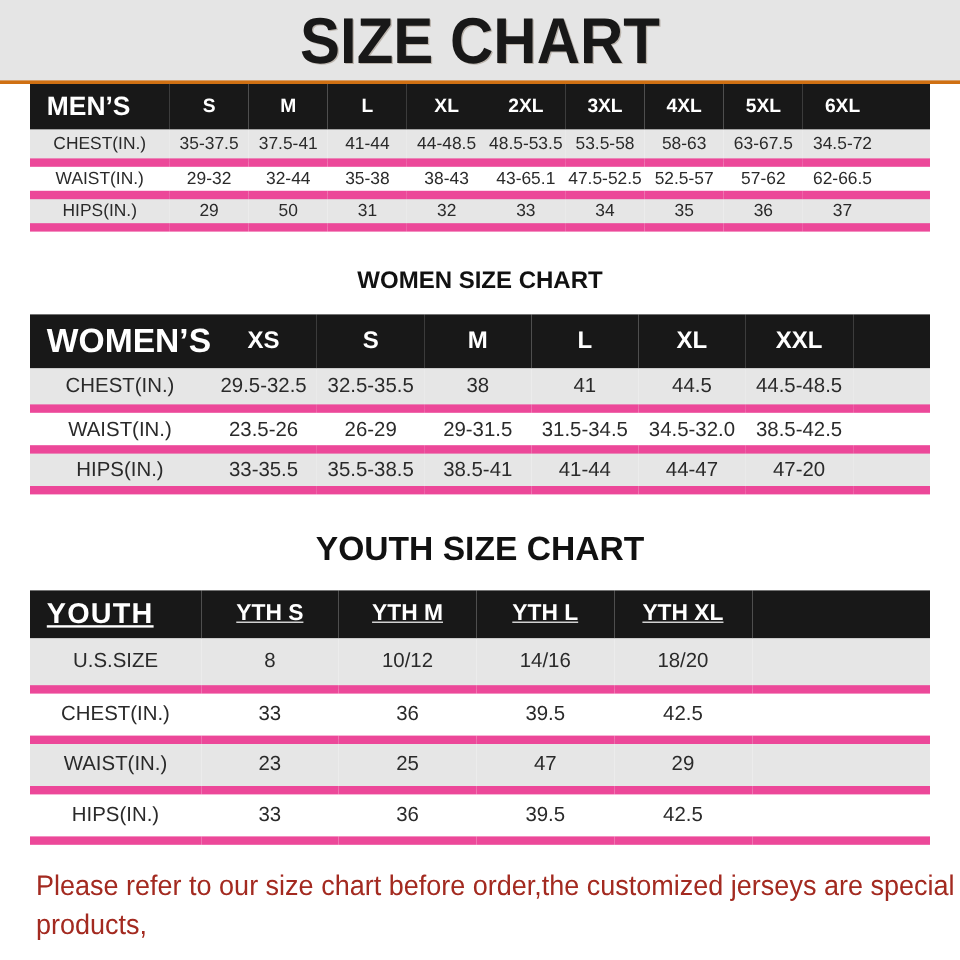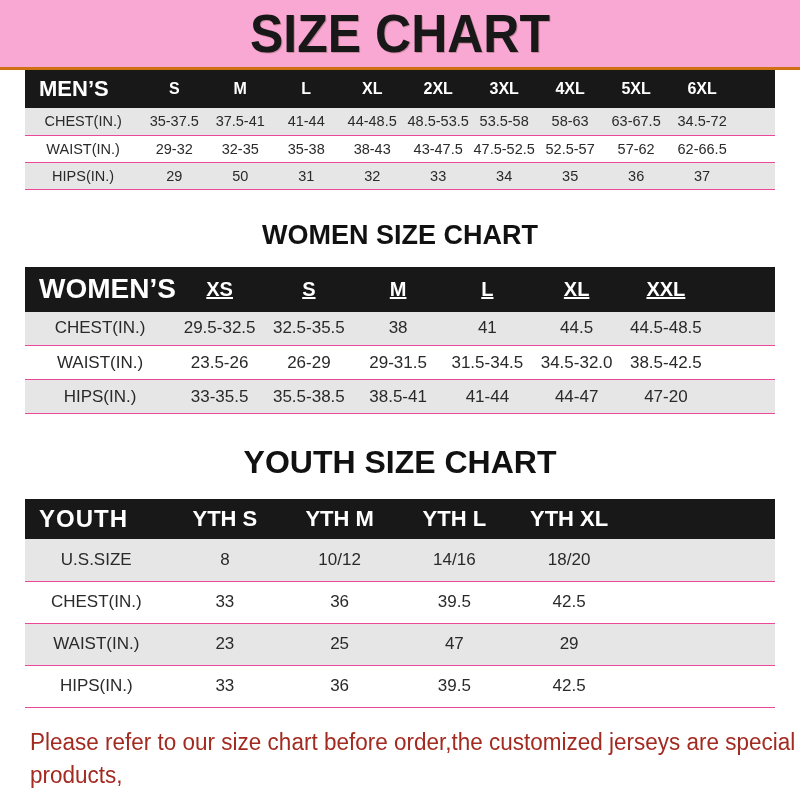--- a/index.html
+++ b/index.html
@@ -12,21 +12,21 @@
     height: 800px;
     overflow: hidden;
     font-family: "Liberation Sans", "DejaVu Sans", sans-serif;
     color: #1d1d1d;
   }
 
   
   .banner {
     width: 100%;
     height: 70px;
-    background: #f9a8d4;
+    background: #e5e5e5;
     border-bottom: 3px solid #cf7013;
     display: flex;
     align-items: center;
     justify-content: center;
     box-sizing: border-box;
   }
   .banner-title {
     font-size: 50px;
     font-weight: 800;
     letter-spacing: 0px;
@@ -36,22 +36,22 @@
   }
 
   
   h2.section-heading {
     text-align: center;
     font-weight: 800;
     color: #111;
     transform-origin: center;
   }
   #section-men h2.section-heading    { font-size: 28px; margin: 22px 0 12px 0; }
-  #section-women h2.section-heading  { font-size: 27px; margin: 30px 0 16px 0; }
-  #section-youth h2.section-heading  { font-size: 32px; margin: 30px 0 18px 0; }
+  #section-women h2.section-heading  { font-size: 20px; margin: 30px 0 16px 0; }
+  #section-youth h2.section-heading  { font-size: 28px; margin: 30px 0 18px 0; }
 
   
   table.size-table {
     width: 750px;
     margin: 0 auto;
     border-collapse: collapse;
     table-layout: fixed;
   }
   table.size-table thead tr {
     background: #181818;
@@ -65,49 +65,49 @@
   table.size-table th.header-label {
     text-align: left;
     padding-left: 14px;
   }
   table.size-table td {
     text-align: center;
     padding: 0;
     color: #2a2a2a;
   }
   table.size-table tbody tr {
-    border-bottom: 1px solid #ec4899;
+    border-bottom: 7px solid #ec4899;
   }
   table.size-table tbody tr:nth-child(odd) { background: #e6e6e6; }
   table.size-table tbody tr:nth-child(even) { background: #ffffff; }
 
   
   .tbl-men thead tr            { height: 33px; }
   .tbl-men th.header-label     { font-size: 22px; }
   .tbl-men th.column-header    { font-size: 16px; }
   .tbl-men tbody tr            { height: 27px; }
   .tbl-men tbody td            { font-size: 14.5px; }
   .tbl-men col.col-label       { width: 15.5%; }
   .tbl-men col.col-data        { width: 8.8%; }
   .tbl-men col.col-filler      { width: 5.3%; }
 
   
   .tbl-women thead tr          { height: 45px; }
   .tbl-women th.header-label   { font-size: 28px; }
-  .tbl-women th.column-header  { font-size: 20px; text-decoration: underline; }
+  .tbl-women th.column-header  { font-size: 20px; }
   .tbl-women tbody tr          { height: 34px; }
   .tbl-women tbody td          { font-size: 17px; }
   .tbl-women col.col-label     { width: 20%; }
   .tbl-women col.col-data      { width: 11.9%; }
   .tbl-women col.col-filler    { width: 8.6%; }
 
   
-  .tbl-youth thead tr          { height: 36px; }
+  .tbl-youth thead tr          { height: 36px; text-decoration: underline; }
   .tbl-youth th.header-label   { font-size: 24px; letter-spacing: 1px; }
-  .tbl-youth th.column-header  { font-size: 22px; }
+  .tbl-youth th.column-header  { font-size: 19px; }
   .tbl-youth tbody tr          { height: 42px; }
   .tbl-youth tbody td          { font-size: 17px; }
   .tbl-youth col.col-label     { width: 19%; }
   .tbl-youth col.col-data      { width: 15.3%; }
   .tbl-youth col.col-filler    { width: 19.8%; }
 
   
   .notice {
     margin: 18px 0 0 30px;
     color: #A32A20;
@@ -165,24 +165,24 @@
           <td>48.5-53.5</td>
           <td>53.5-58</td>
           <td>58-63</td>
           <td>63-67.5</td>
           <td>34.5-72</td>
           <td></td>
         </tr>
         <tr>
           <td class="row-label">WAIST(IN.)</td>
           <td>29-32</td>
-          <td>32-35</td>
+          <td>32-44</td>
           <td>35-38</td>
           <td>38-43</td>
-          <td>43-47.5</td>
+          <td>43-65.1</td>
           <td>47.5-52.5</td>
           <td>52.5-57</td>
           <td>57-62</td>
           <td>62-66.5</td>
           <td></td>
         </tr>
         <tr>
           <td class="row-label">HIPS(IN.)</td>
           <td>29</td>
           <td>50</td>

